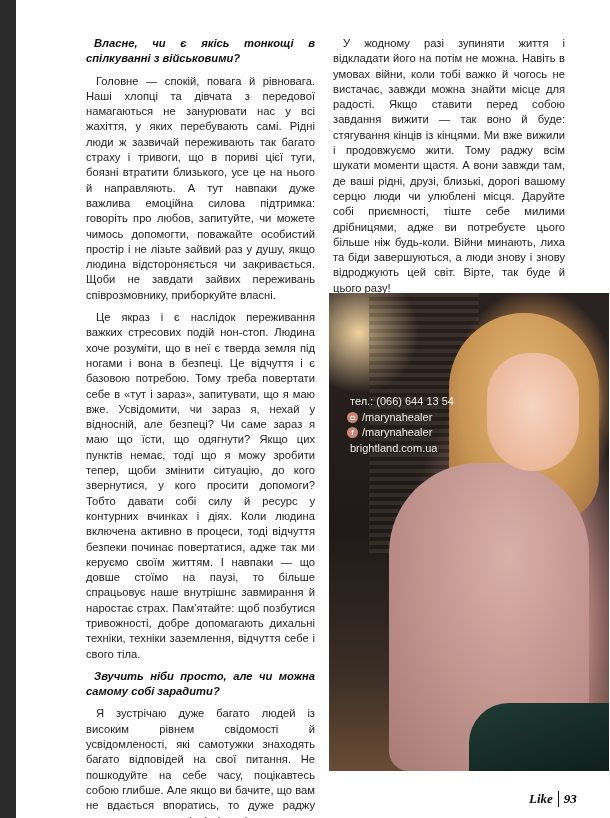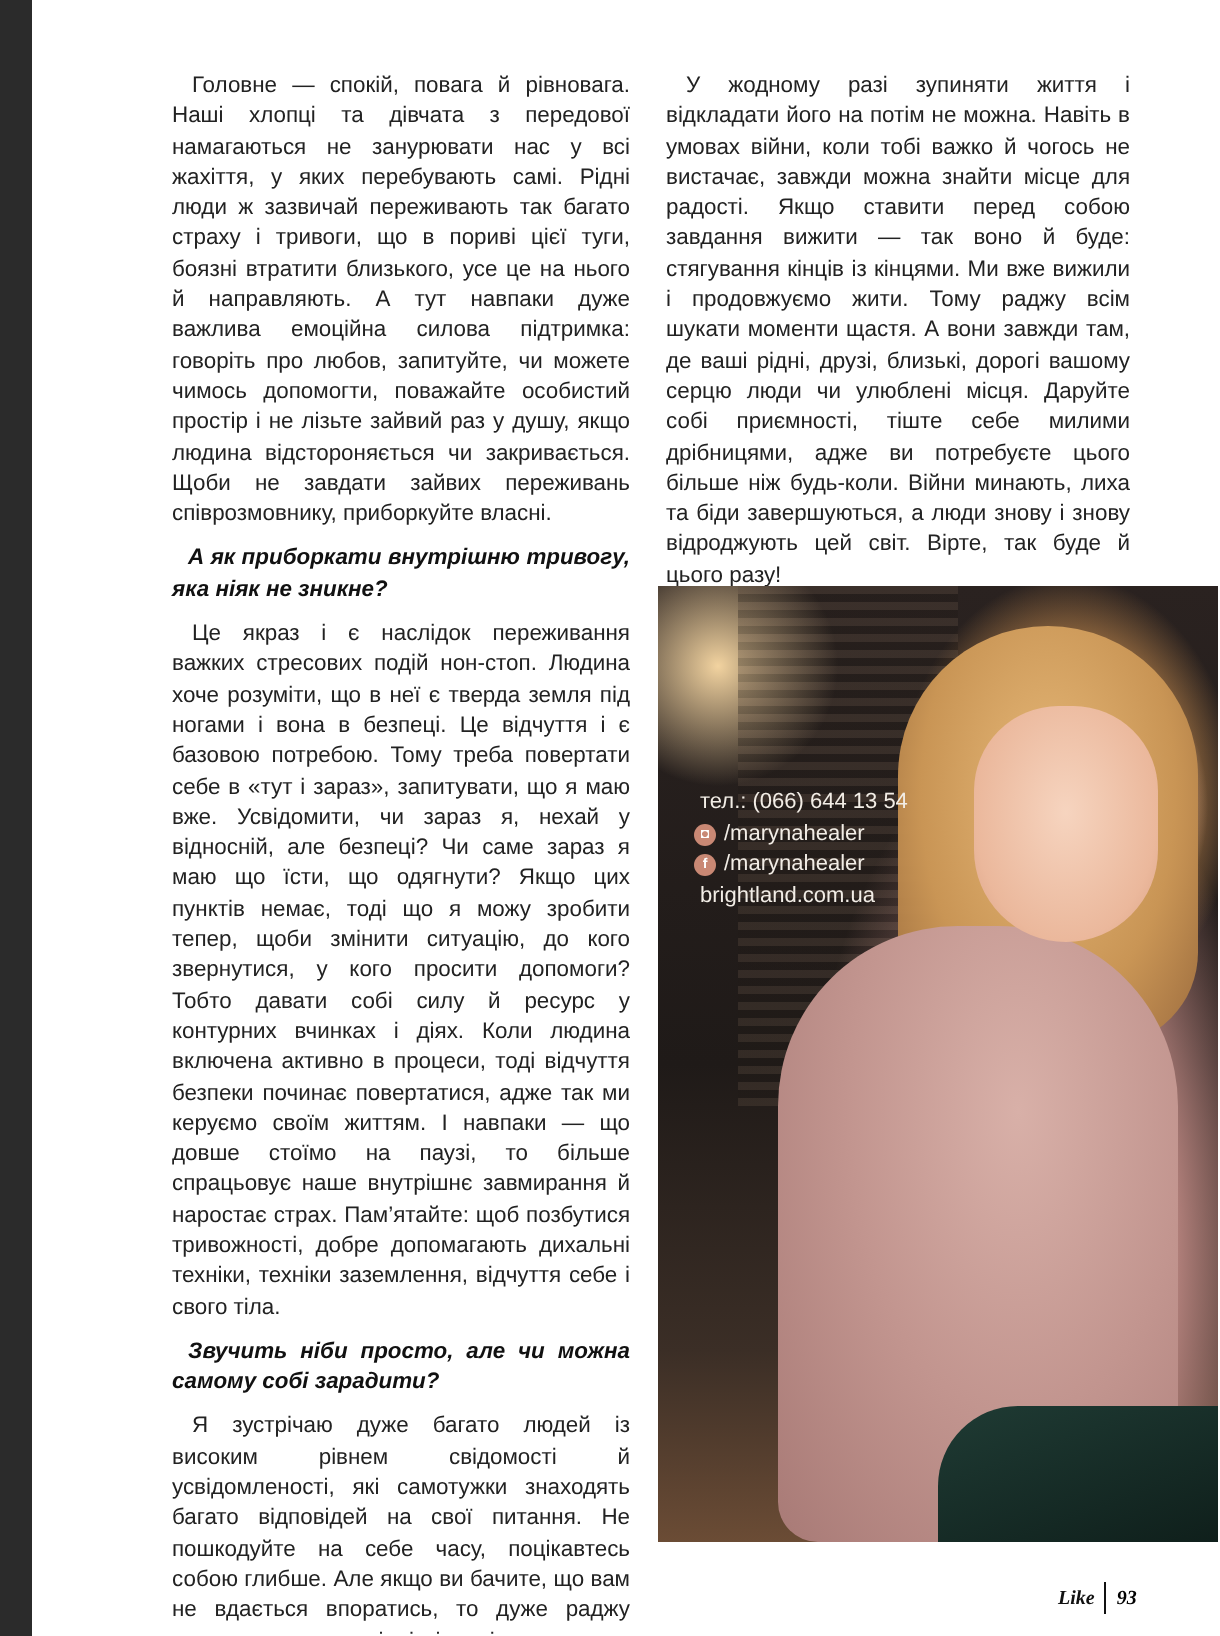--- a/index.html
+++ b/index.html
@@ -28,32 +28,32 @@
   .face { position:absolute; left:158px; top:60px; width:92px; height:118px; border-radius:46px 46px 50px 50px;
     background:radial-gradient(ellipse at 50% 45%, #f6d4bf 0%, #ebb89c 70%, #d8a083 100%); }
   .chair { position:absolute; left:140px; top:410px; width:141px; height:68px; border-radius:40px 0 0 0;
     background:linear-gradient(160deg, #1f3b34 0%, #0f1f1b 100%); border-bottom:6px solid #7a4a24; }
   .contacts { position:absolute; left:18px; top:101px; color:#f2ede6; font-size:11px; line-height:15.5px; }
   .contact-row { display:flex; align-items:center; gap:4px; white-space:nowrap; }
   .ic { width:11px; height:11px; border-radius:50%; background:#c98874; color:#fff; font-size:7px;
         display:inline-flex; align-items:center; justify-content:center; font-weight:bold; }
   .indent { padding-left:3px; }
   .footer { position:absolute; left:529px; top:791px; display:flex; align-items:center; gap:5px;
-            font-family:"Liberation Serif", serif; font-weight:bold; font-style:italic; font-size:10px; }
+            font-family:"Liberation Serif", serif; font-weight:bold; font-style:italic; font-size:13px; }
   .footer .bar { width:1px; height:16px; background:#111; }
   .footer .num { color:#000000; }
 </style>
 </head>
 <body>
 
 <div class="edge"></div>
 
 <div class="col col-left">
+  <p class="q">Власне, чи є якісь тонкощі в спілкуванні з військовими?</p>
   <p class="p">Головне — спокій, повага й рівновага. Наші хлопці та дівчата з передової намагаються не занурювати нас у всі жахіття, у яких перебувають самі. Рідні люди ж зазвичай переживають так багато страху і тривоги, що в пориві цієї туги, боязні втратити близького, усе це на нього й направляють. А тут навпаки дуже важлива емоційна силова підтримка: говоріть про любов, запитуйте, чи можете чимось допомогти, поважайте особистий простір і не лізьте зайвий раз у душу, якщо людина відстороняється чи закривається. Щоби не завдати зайвих переживань співрозмовнику, приборкуйте власні.</p>
-  <p class="q">А як приборкати внутрішню тривогу, яка ніяк не зникне?</p>
   <p class="p">Це якраз і є наслідок переживання важких стресових подій нон-стоп. Людина хоче розуміти, що в неї є тверда земля під ногами і вона в безпеці. Це відчуття і є базовою потребою. Тому треба повертати себе в «тут і зараз», запитувати, що я маю вже. Усвідомити, чи зараз я, нехай у відносній, але безпеці? Чи саме зараз я маю що їсти, що одягнути? Якщо цих пунктів немає, тоді що я можу зробити тепер, щоби змінити ситуацію, до кого звернутися, у кого просити допомоги? Тобто давати собі силу й ресурс у контурних вчинках і діях. Коли людина включена активно в процеси, тоді відчуття безпеки починає повертатися, адже так ми керуємо своїм життям. І навпаки — що довше стоїмо на паузі, то більше спрацьовує наше внутрішнє завмирання й наростає страх. Пам’ятайте: щоб позбутися тривожності, добре допомагають дихальні техніки, техніки заземлення, відчуття себе і свого тіла.</p>
   <p class="q">Звучить ніби просто, але чи можна самому собі зарадити?</p>
   <p class="p">Я зустрічаю дуже багато людей із високим рівнем свідомості й усвідомленості, які самотужки знаходять багато відповідей на свої питання. Не пошкодуйте на себе часу, поцікавтесь собою глибше. Але якщо ви бачите, що вам не вдається впоратись, то дуже раджу звертатись до спеціалістів, які допоможуть вийти із кризового стану й не чекати, коли він стане нестерпним. Дуже-дуже багатьох проблем можна уникнути, якщо спрацювати на випередження.</p>
 </div>
 
 <div class="col col-right">
   <p class="p">У жодному разі зупиняти життя і відкладати його на потім не можна. Навіть в умовах війни, коли тобі важко й чогось не вистачає, завжди можна знайти місце для радості. Якщо ставити перед собою завдання вижити — так воно й буде: стягування кінців із кінцями. Ми вже вижили і продовжуємо жити. Тому раджу всім шукати моменти щастя. А вони завжди там, де ваші рідні, друзі, близькі, дорогі вашому серцю люди чи улюблені місця. Даруйте собі приємності, тіште себе милими дрібницями, адже ви потребуєте цього більше ніж будь-коли. Війни минають, лиха та біди завершуються, а люди знову і знову відроджують цей світ. Вірте, так буде й цього разу!</p>
 </div>
 
 <div class="photo">

